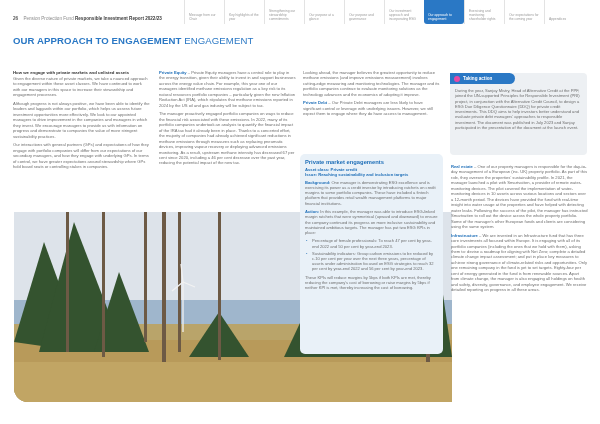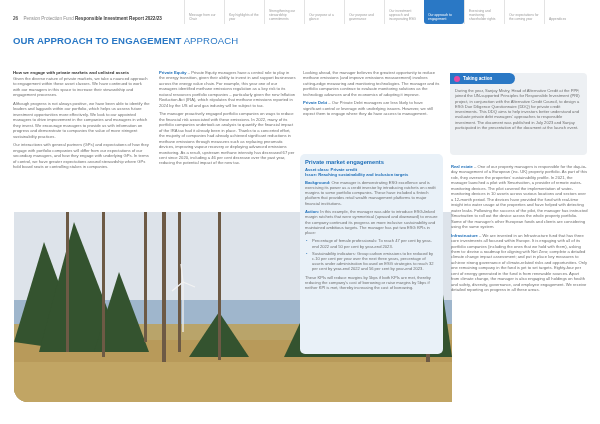--- a/index.html
+++ b/index.html
@@ -88,21 +88,21 @@
         <span>Our expectations for the coming year</span>
       </div>
     <div class="nav-tab">
         <span>Appendices</span>
       </div>
   </div>
 </div>
 
 <div class="page-title">
   <span class="t1">OUR APPROACH TO ENGAGEMENT</span>
-  <span class="t2">APPROACH</span>
+  <span class="t2">ENGAGEMENT</span>
 </div>
 
 <div class="photo">
   <svg viewBox="0 0 438 190" preserveAspectRatio="none">
     <rect x="0" y="0" width="438" height="100" fill="#dde3ea"></rect>
     <rect x="0" y="88" width="438" height="28" fill="#9fb6cc"></rect>
     <rect x="0" y="112" width="438" height="20" fill="#b9a46a"></rect>
     <rect x="0" y="128" width="438" height="62" fill="#b89a5a"></rect>
     <g fill="#34532f">
       <polygon points="0,130 30,30 70,140"></polygon>

